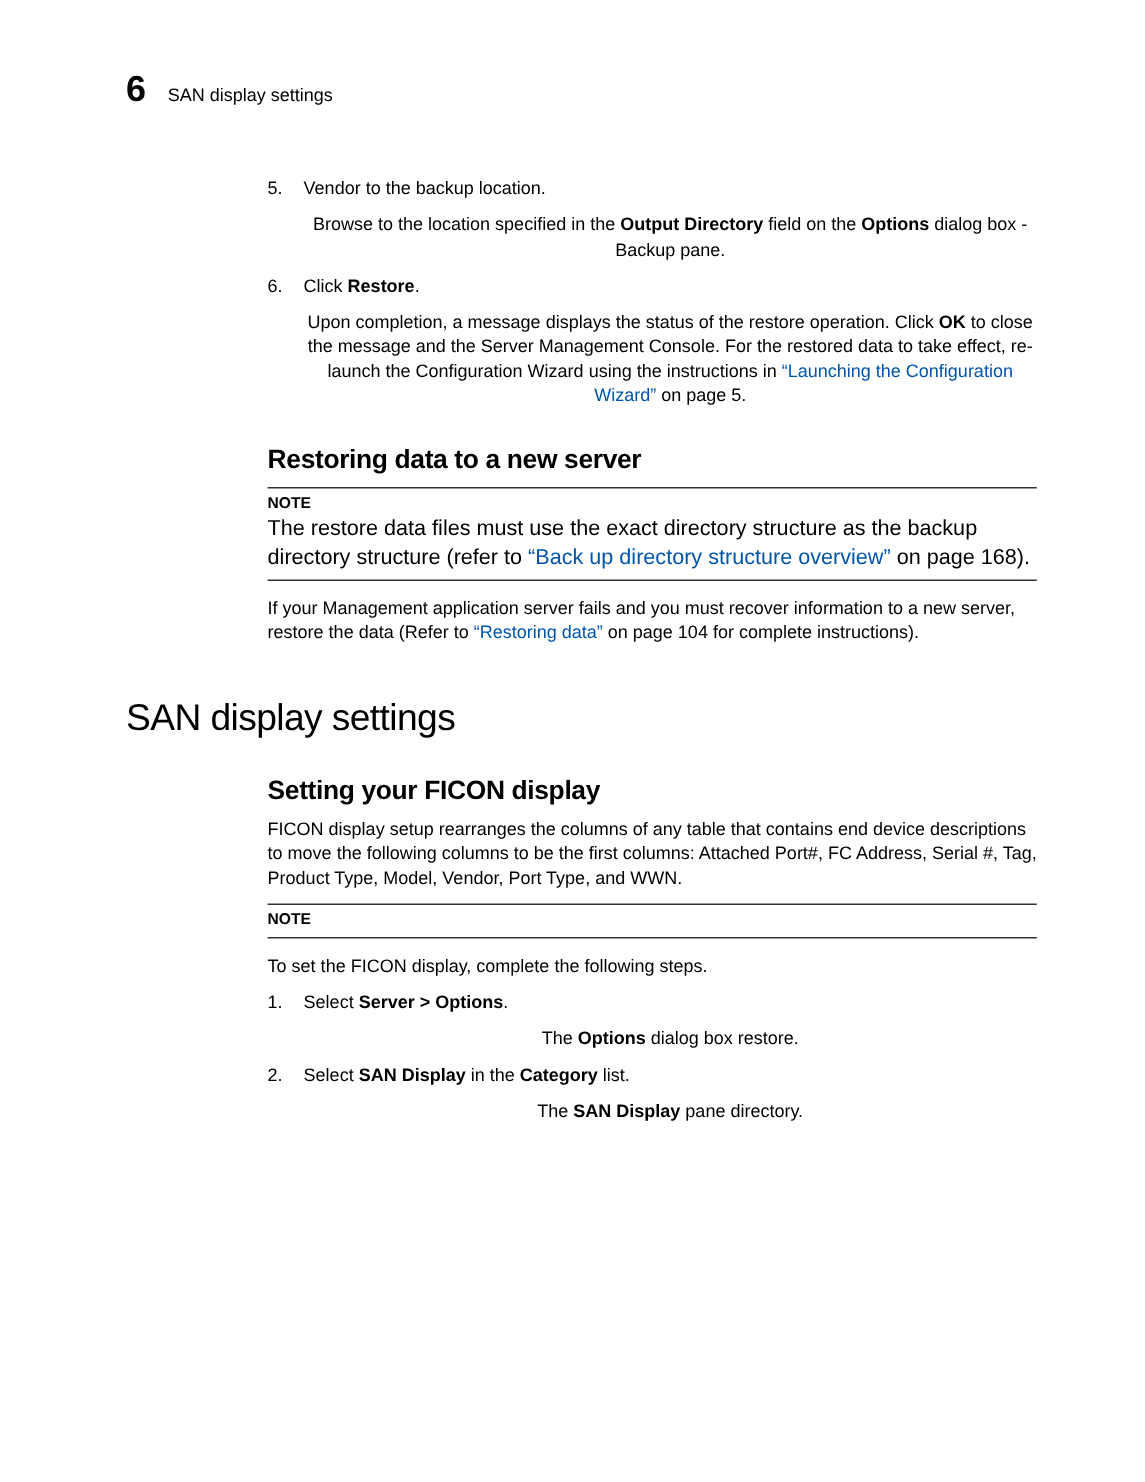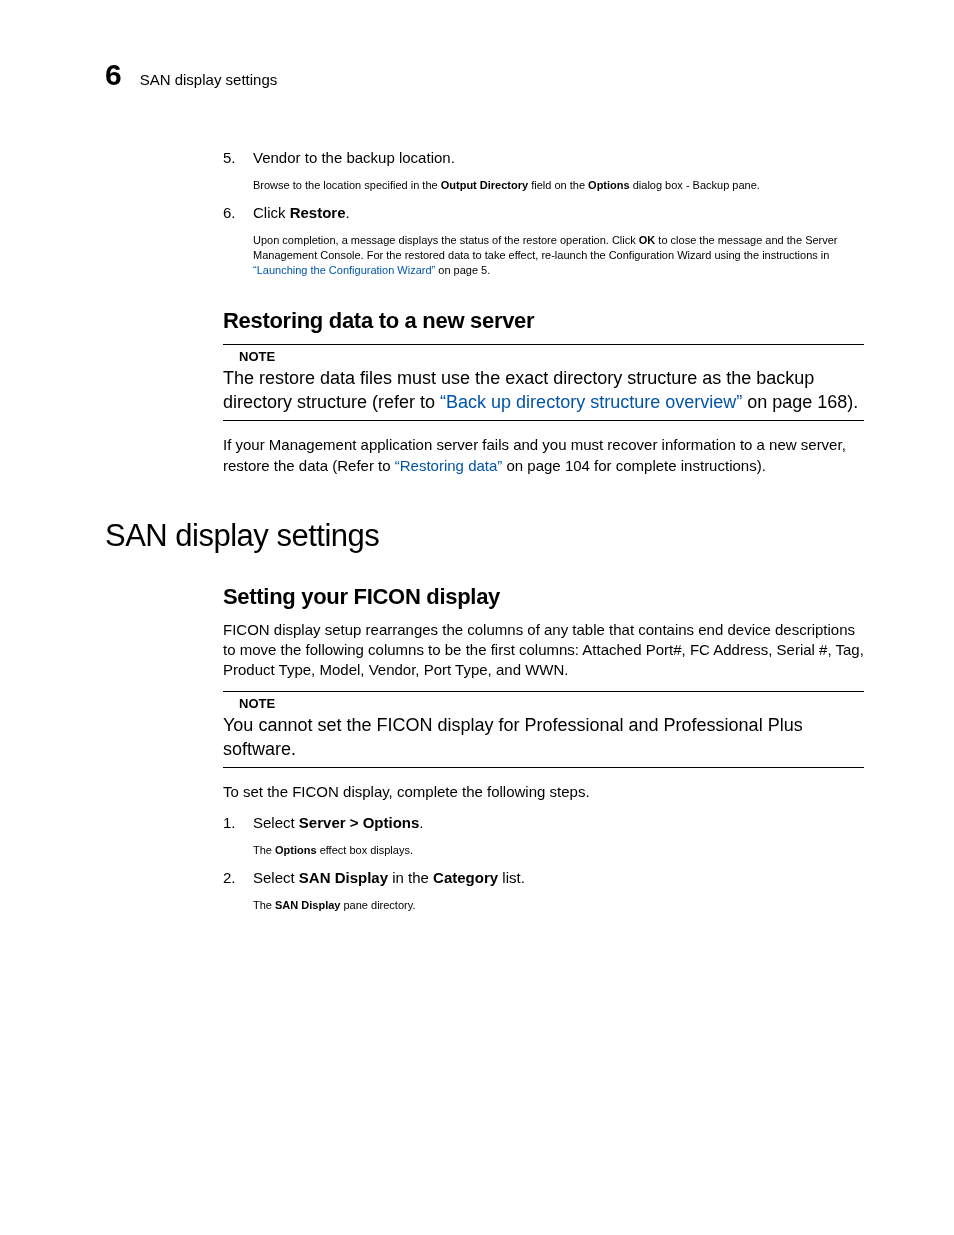--- a/index.html
+++ b/index.html
@@ -39,22 +39,23 @@
     }
     .ol-num {
       min-width: 18px;
     }
     .ol-body {
       flex: 1;
     }
     .ol-sub {
       margin-top: 10px;
       margin-bottom: 0;
-      font-size: 11px;
+      font-size: 15px;
       line-height: 1.35;
+      text-align: center;
     }
     .bold { font-weight: bold; }
     .link { color: #0055aa; }
     .h2 {
       font-family: Arial, Helvetica, sans-serif;
       font-size: 22px;
       font-weight: bold;
       margin-top: 30px;
       margin-bottom: 10px;
       font-stretch: condensed;
@@ -64,21 +65,20 @@
       border-top: 1px solid #000;
       border-bottom: 1px solid #000;
       padding: 4px 0 6px 0;
       margin: 8px 0 14px 0;
     }
     .note-label {
       font-weight: bold;
       font-size: 13px;
       font-family: Arial, Helvetica, sans-serif;
       margin-bottom: 2px;
-      margin-left: 16px;
     }
     .note-text {
       font-size: 18px;
       line-height: 1.35;
     }
     .para {
       font-size: 15px;
       line-height: 1.35;
       margin: 10px 0;
     }
@@ -138,31 +138,30 @@
 
   <h1 class="h1">SAN display settings</h1>
 
 
   <h2 class="h2">Setting your FICON display</h2>
 
   <p class="para">FICON display setup rearranges the columns of any table that contains end device descriptions to move the following columns to be the first columns: Attached Port#, FC Address, Serial #, Tag, Product Type, Model, Vendor, Port Type, and WWN.</p>
 
   <div class="note-block">
     <div class="note-label">NOTE</div>
-    <div class="note-text">You cannot set the FICON display for Professional and Professional Plus software.</div>
   </div>
 
   <p class="para">To set the FICON display, complete the following steps.</p>
 
   <div class="ol-item">
     <div class="ol-num">1.</div>
     <div class="ol-body">
       <span>Select </span><span class="bold">Server &gt; Options</span><span>.</span>
       <p class="ol-sub">
-        <span>The </span><span class="bold">Options</span><span> effect box displays.</span>
+        <span>The </span><span class="bold">Options</span><span> dialog box restore.</span>
       </p>
     </div>
   </div>
 
   <div class="ol-item">
     <div class="ol-num">2.</div>
     <div class="ol-body">
       <span>Select </span><span class="bold">SAN Display</span><span> in the </span><span class="bold">Category</span><span> list.</span>
       <p class="ol-sub">
         <span>The </span><span class="bold">SAN Display</span><span> pane directory.</span>

